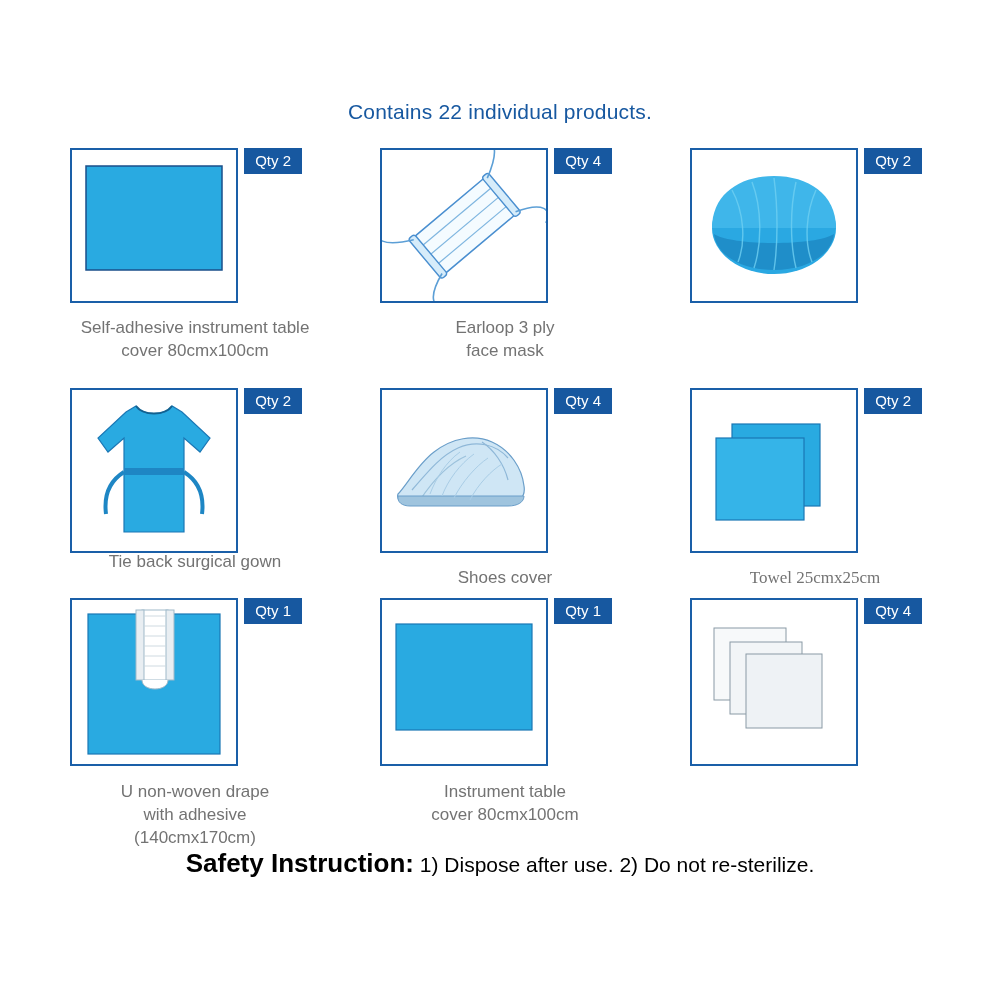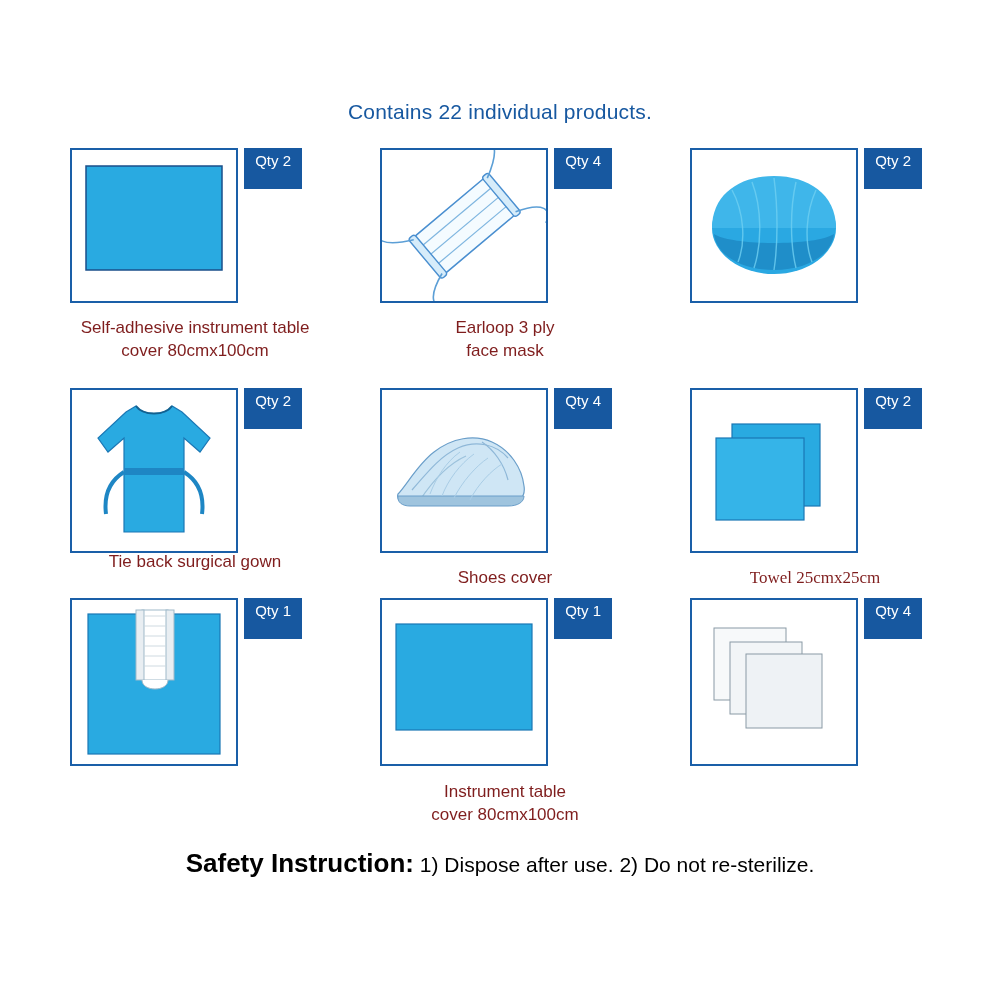--- a/index.html
+++ b/index.html
@@ -52,32 +52,32 @@
   .box.w1 { width: 170px; height: 155px; }
   .box.w2 { width: 170px; height: 155px; }
   .box.w3 { width: 170px; height: 155px; }
   .qty {
     position: absolute;
     top: -2px;
     right: -60px;
     background: #1758a0;
     color: #ffffff;
     font-size: 15px;
-    padding: 4px 11px 20px 11px;
+    padding: 4px 11px 5px 11px;
     white-space: nowrap;
     box-sizing: border-box;
   }
   .caption {
     position: absolute;
     left: 0;
     width: 310px;
     text-align: center;
     font-size: 17px;
     line-height: 23px;
-    color: #7f1d1d;
+    color: #737373;
   }
   .safety {
     position: absolute;
     left: 0;
     top: 848px;
     width: 1000px;
     text-align: center;
     color: #000000;
     font-size: 21px;
   }
@@ -218,20 +218,23 @@
               <line x1="72" y1="16" x2="94" y2="16"></line>
               <line x1="72" y1="26" x2="94" y2="26"></line>
               <line x1="72" y1="36" x2="94" y2="36"></line>
               <line x1="72" y1="46" x2="94" y2="46"></line>
               <line x1="72" y1="56" x2="94" y2="56"></line>
               <line x1="72" y1="66" x2="94" y2="66"></line>
             </g>
           </svg>
         </span>
       </div>
+      <div class="caption" style="top:182px;white-space:pre-line;">U non-woven drape
+with adhesive
+(140cmx170cm)</div>
     </div>
 
     <div class="cell">
       <div class="box" style="width:168px;height:168px;margin-left:30px;">
         <div class="qty" style="right:-66px;">Qty 1</div>
         <span>
           <svg width="164" height="164" viewBox="0 0 164 164">
             <rect x="14" y="24" width="136" height="106" fill="#29aae1" stroke="#1a77b5" stroke-width="1.2"></rect>
           </svg>
         </span>

